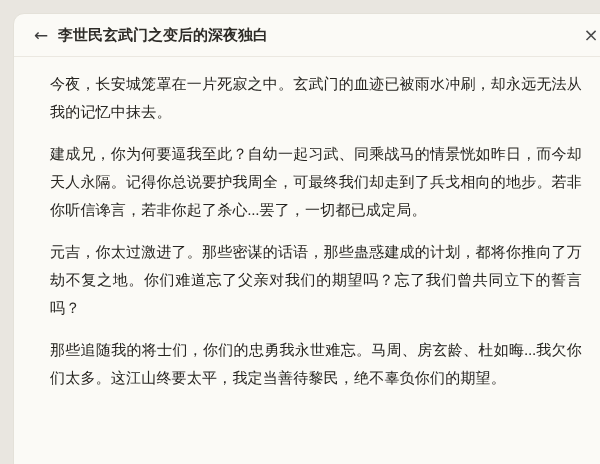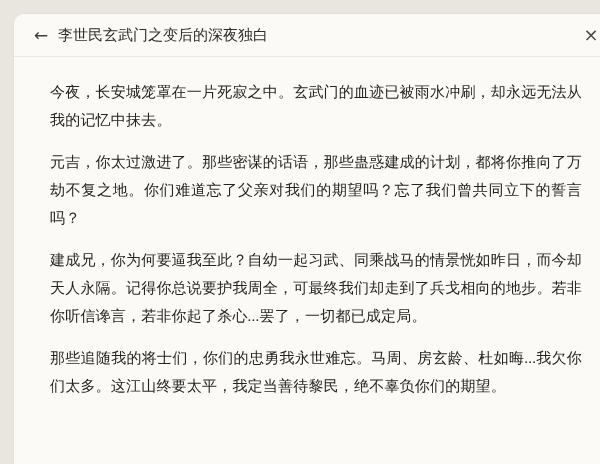--- a/index.html
+++ b/index.html
@@ -40,21 +40,21 @@
     line-height: 1;
     color: #3d3d3d;
     cursor: pointer;
     background: none;
     border: none;
     padding: 0;
     font-family: "DejaVu Sans", sans-serif;
   }
   .doc-title {
     font-size: 15px;
-    font-weight: 400;
+    font-weight: 700;
     color: #2e2c28;
     margin-left: 0;
     white-space: nowrap;
     overflow: hidden;
   }
   .close-btn {
     margin-left: auto;
     width: 20px;
     height: 24px;
     display: flex;
@@ -66,21 +66,21 @@
     cursor: pointer;
     background: none;
     border: none;
     padding: 0;
     font-family: "DejaVu Sans", sans-serif;
   }
   .content {
     padding: 13px 25px 20px 36px;
   }
   .content p {
-    margin: 8px 0 14px 0;
+    margin: 0 0 14px 0;
     font-size: 15px;
     line-height: 28px;
     color: #262420;
     text-align: justify;
     letter-spacing: 0.2px;
   }
   .content p:last-child {
     margin-bottom: 0;
   }
 </style>
@@ -88,17 +88,17 @@
 <body>
 
 <div class="window">
   <div class="header">
     <button class="back-btn">←</button>
     <div class="doc-title">李世民玄武门之变后的深夜独白</div>
     <button class="close-btn">×</button>
   </div>
   <div class="content">
     <p>今夜，长安城笼罩在一片死寂之中。玄武门的血迹已被雨水冲刷，却永远无法从我的记忆中抹去。</p>
+    <p>建成兄，你为何要逼我至此？自幼一起习武、同乘战马的情景恍如昨日，而今却天人永隔。记得你总说要护我周全，可最终我们却走到了兵戈相向的地步。若非你听信谗言，若非你起了杀心...罢了，一切都已成定局。</p>
     <p>元吉，你太过激进了。那些密谋的话语，那些蛊惑建成的计划，都将你推向了万劫不复之地。你们难道忘了父亲对我们的期望吗？忘了我们曾共同立下的誓言吗？</p>
-    <p>建成兄，你为何要逼我至此？自幼一起习武、同乘战马的情景恍如昨日，而今却天人永隔。记得你总说要护我周全，可最终我们却走到了兵戈相向的地步。若非你听信谗言，若非你起了杀心...罢了，一切都已成定局。</p>
     <p>那些追随我的将士们，你们的忠勇我永世难忘。马周、房玄龄、杜如晦...我欠你们太多。这江山终要太平，我定当善待黎民，绝不辜负你们的期望。</p>
   </div>
 </div>
 
 </body></html>

